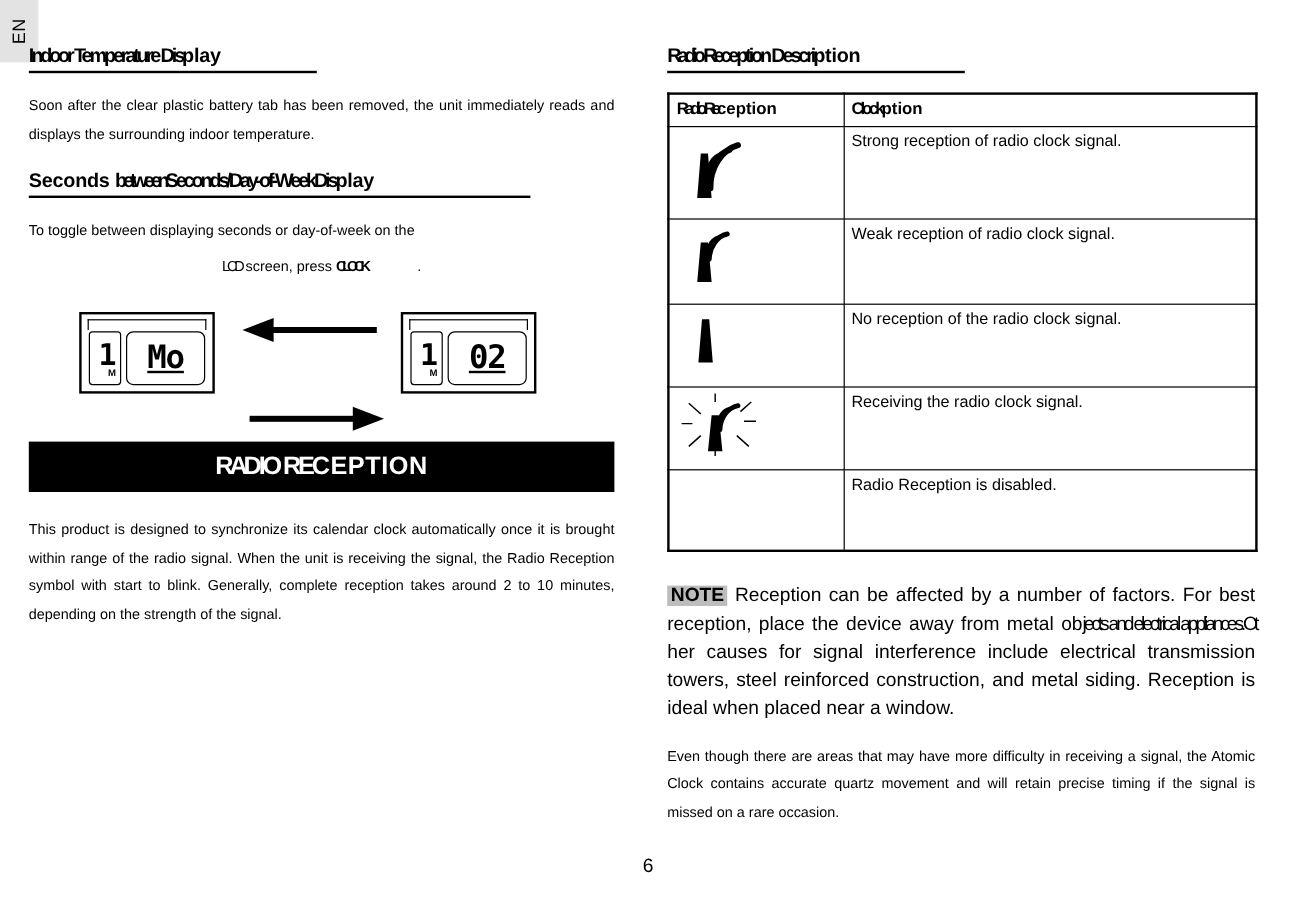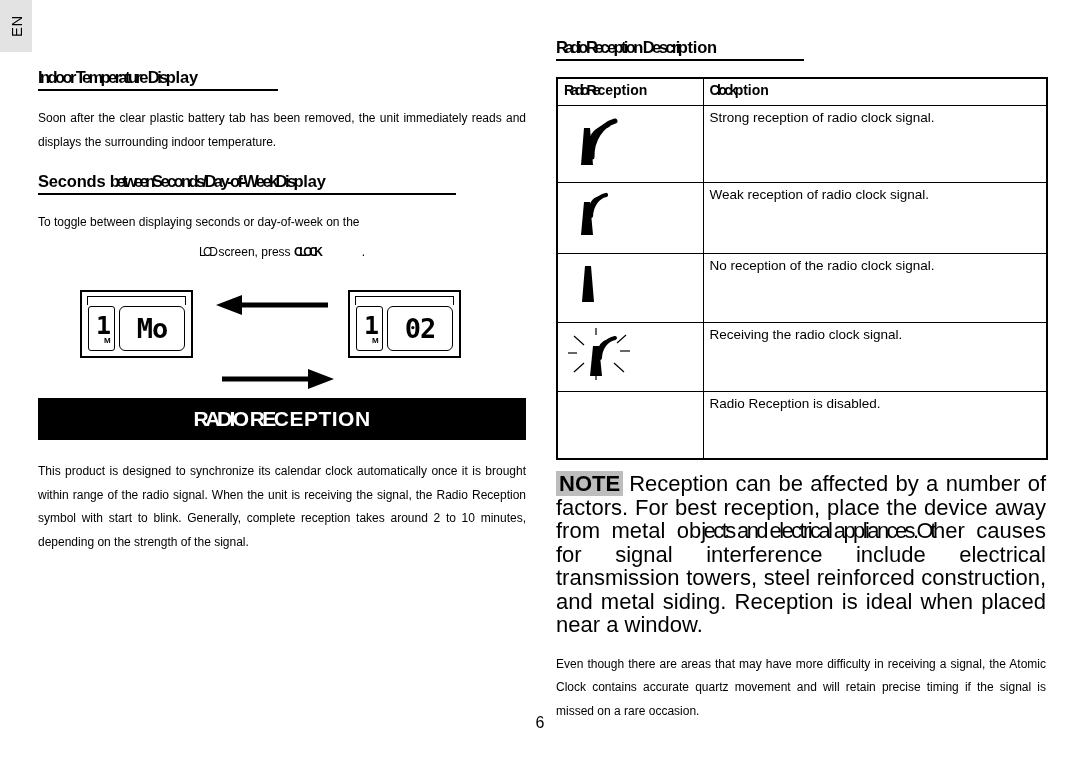--- a/index.html
+++ b/index.html
@@ -33,21 +33,21 @@
     font-size: 15px;
     letter-spacing: 0.5px;
     white-space: nowrap;
   }
 
   
   .col {
     position: absolute;
     top: 38px;
   }
-  .col-left  { left: 38px;  width: 488px; margin-top: 30px; }
+  .col-left  { left: 24px;  width: 488px; }
   .col-right { left: 556px; width: 490px; }
 
   
   .heading {
     font-size: 16.5px;
     font-weight: bold;
     border-bottom: 2px solid #000;
     padding-bottom: 2px;
     letter-spacing: -0.2px;
     margin: 0 0 16px 0;
@@ -122,20 +122,21 @@
   .lcd .cell-big {
     position: absolute;
     left: 37px; top: 14px;
     right: 6px; height: 45px;
     border: 1.5px solid #000;
     border-radius: 6px;
     box-sizing: border-box;
     display: flex;
     align-items: center;
     justify-content: center;
+    text-decoration: underline;
   }
   .lcd .cell-big .seg {
     font-family: "DejaVu Sans Mono", monospace;
     font-weight: bold;
     font-size: 27px;
     letter-spacing: -1px;
     line-height: 1;
   }
 
   .arrows {
@@ -196,22 +197,22 @@
     font-size: 14px;
   }
   tr.r-strong td   { height: 68px; margin-left: 48px; }
   tr.r-weak td     { height: 62px; }
   tr.r-none td     { height: 60px; }
   tr.r-receiving td{ height: 60px; }
   tr.r-disabled td { height: 58px; }
 
   
   .note-block {
-    margin-top: 12px;
-    font-size: 22px;
+    margin-top: 25px;
+    font-size: 16px;
     line-height: 23.5px;
     text-align: justify;
   }
   .note-badge {
     background: #bdbdbd;
     font-weight: bold;
     padding: 0 3px;
     margin-right: 6px;
   }
 

